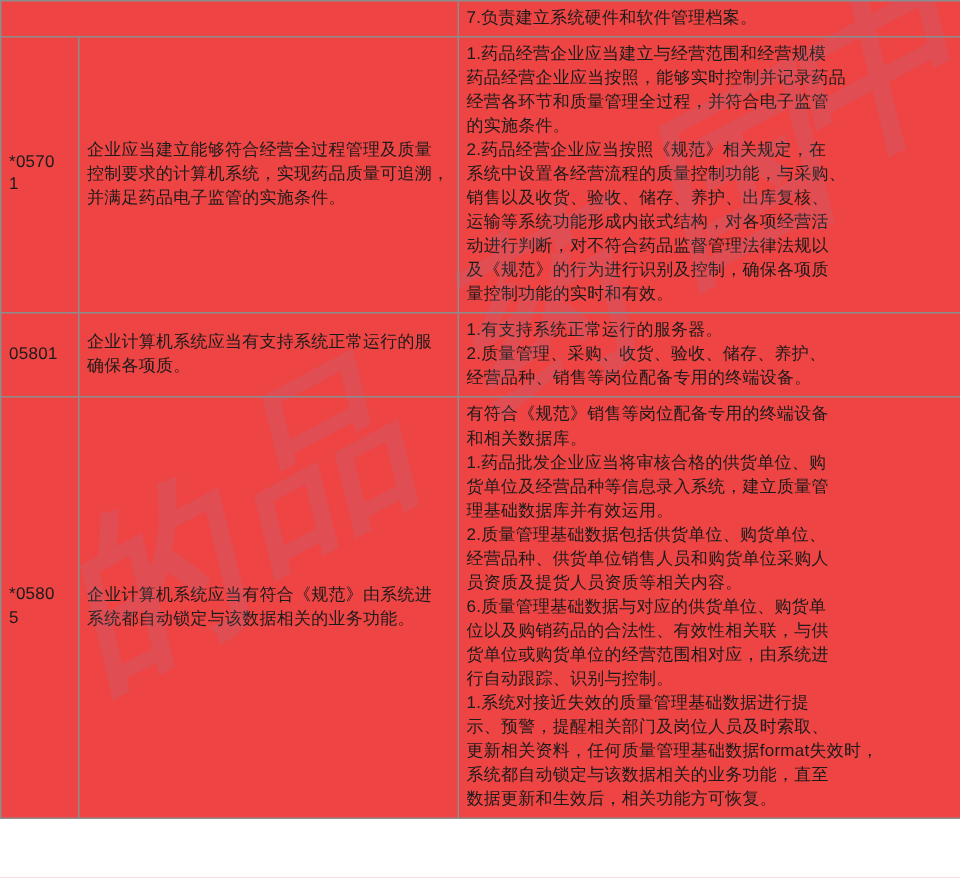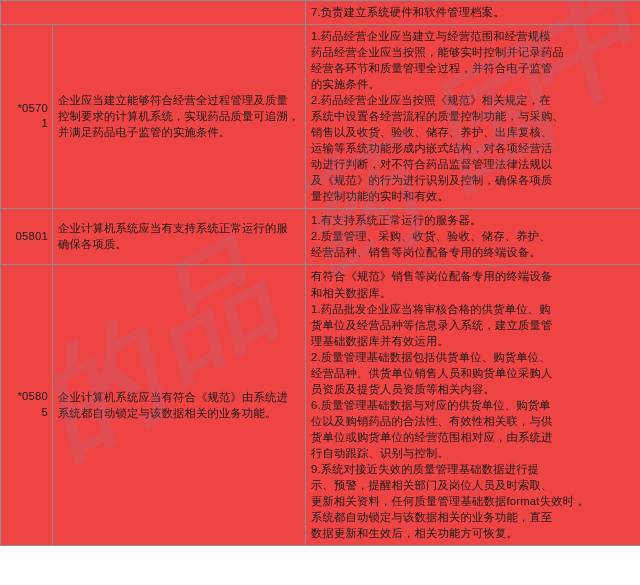--- a/index.html
+++ b/index.html
@@ -34,21 +34,21 @@
     font-size: 11.3px;
     line-height: 1.42;
     letter-spacing: 0.2px;
     word-break: break-all;
   }
   col.c-code { width: 52px; }
   col.c-req  { width: 253px; }
   col.c-det  { width: 335px; }
 
   td.code {
-    text-align: right;
+    text-align: left;
     vertical-align: middle;
     font-size: 11.3px;
     padding: 2px;
     letter-spacing: 0px;
   }
   td.req {
     vertical-align: middle;
     text-align: left;
   }
   td.det {
@@ -181,21 +181,21 @@
             <div>1.药品批发企业应当将审核合格的供货单位、购</div>
             <div>货单位及经营品种等信息录入系统，建立质量管</div>
             <div>理基础数据库并有效运用。</div>
             <div>2.质量管理基础数据包括供货单位、购货单位、</div>
             <div>经营品种、供货单位销售人员和购货单位采购人</div>
             <div>员资质及提货人员资质等相关内容。</div>
             <div>6.质量管理基础数据与对应的供货单位、购货单</div>
             <div>位以及购销药品的合法性、有效性相关联，与供</div>
             <div>货单位或购货单位的经营范围相对应，由系统进</div>
             <div>行自动跟踪、识别与控制。</div>
-            <div>9.系统对接近失效的质量管理基础数据进行提</div>
+            <div>1.系统对接近失效的质量管理基础数据进行提</div>
             <div>示、预警，提醒相关部门及岗位人员及时索取、</div>
             <div>更新相关资料，任何质量管理基础数据format失效时，</div>
             <div>系统都自动锁定与该数据相关的业务功能，直至</div>
             <div>数据更新和生效后，相关功能方可恢复。</div>
           </div>
         </td>
       </tr>
 
     </tbody>
   </table>

